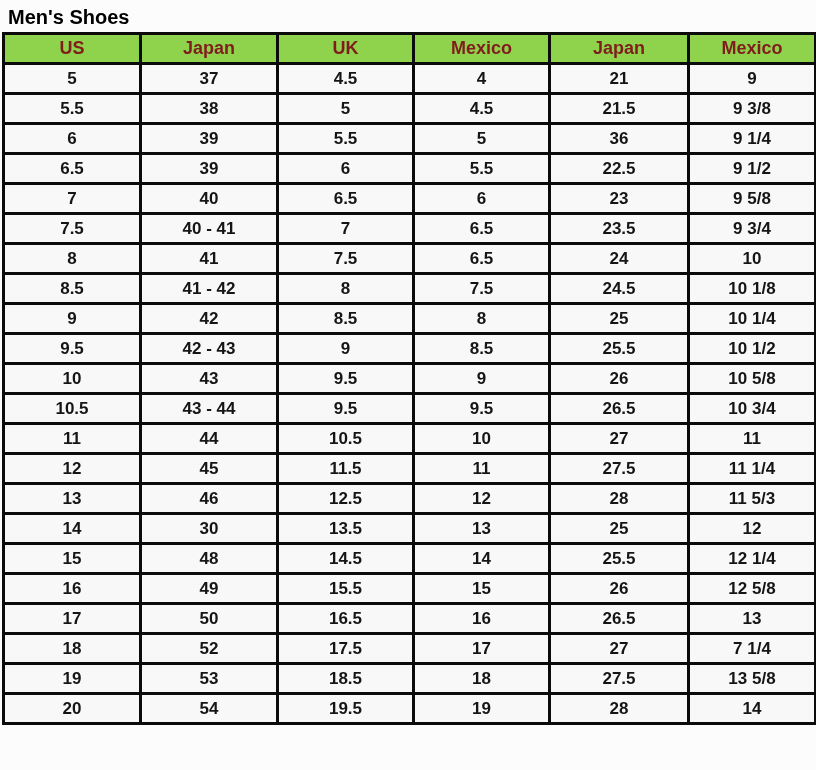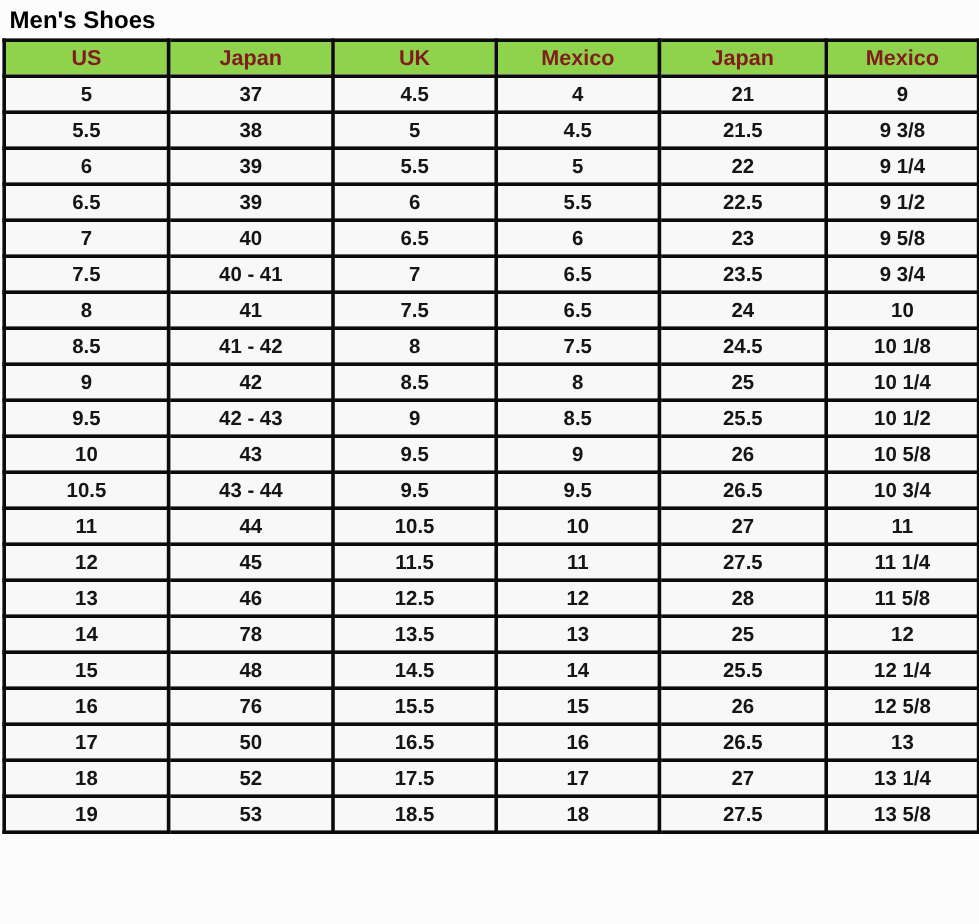--- a/index.html
+++ b/index.html
@@ -88,21 +88,21 @@
         <td>5</td>
         <td>4.5</td>
         <td>21.5</td>
         <td>9 3/8</td>
       </tr>
       <tr>
         <td>6</td>
         <td>39</td>
         <td>5.5</td>
         <td>5</td>
-        <td>22</td>
+        <td>36</td>
         <td>9 1/4</td>
       </tr>
       <tr>
         <td>6.5</td>
         <td>39</td>
         <td>6</td>
         <td>5.5</td>
         <td>22.5</td>
         <td>9 1/2</td>
       </tr>
@@ -185,64 +185,72 @@
         <td>11</td>
         <td>27.5</td>
         <td>11 1/4</td>
       </tr>
       <tr>
         <td>13</td>
         <td>46</td>
         <td>12.5</td>
         <td>12</td>
         <td>28</td>
-        <td>11 5/8</td>
+        <td>11 5/3</td>
       </tr>
       <tr>
         <td>14</td>
-        <td>78</td>
+        <td>30</td>
         <td>13.5</td>
         <td>13</td>
         <td>25</td>
         <td>12</td>
       </tr>
       <tr>
         <td>15</td>
         <td>48</td>
         <td>14.5</td>
         <td>14</td>
         <td>25.5</td>
         <td>12 1/4</td>
       </tr>
       <tr>
         <td>16</td>
-        <td>76</td>
+        <td>49</td>
         <td>15.5</td>
         <td>15</td>
         <td>26</td>
         <td>12 5/8</td>
       </tr>
       <tr>
         <td>17</td>
         <td>50</td>
         <td>16.5</td>
         <td>16</td>
         <td>26.5</td>
         <td>13</td>
       </tr>
       <tr>
         <td>18</td>
         <td>52</td>
         <td>17.5</td>
         <td>17</td>
         <td>27</td>
-        <td>13 1/4</td>
+        <td>7 1/4</td>
       </tr>
       <tr>
         <td>19</td>
         <td>53</td>
         <td>18.5</td>
         <td>18</td>
         <td>27.5</td>
         <td>13 5/8</td>
       </tr>
+      <tr>
+        <td>20</td>
+        <td>54</td>
+        <td>19.5</td>
+        <td>19</td>
+        <td>28</td>
+        <td>14</td>
+      </tr>
     </tbody>
 </table>
 
 </body></html>

